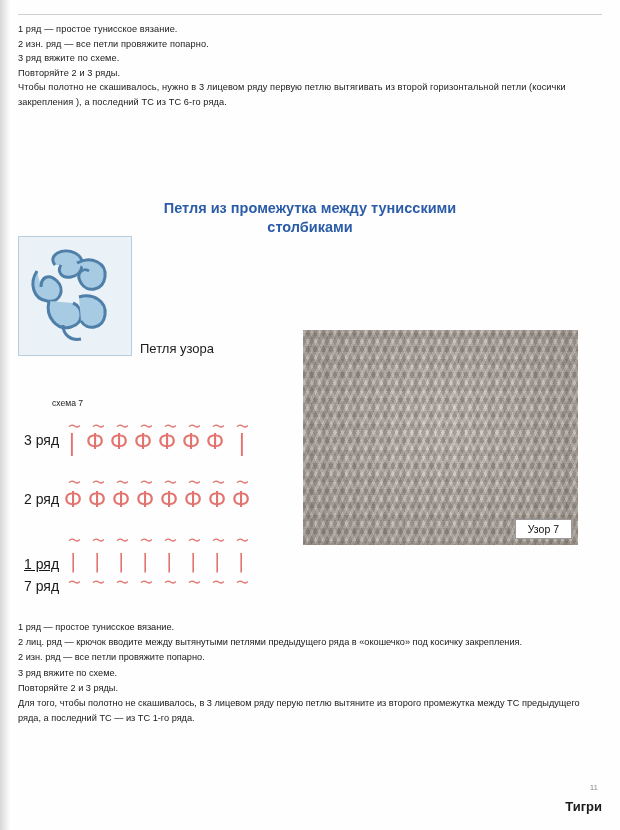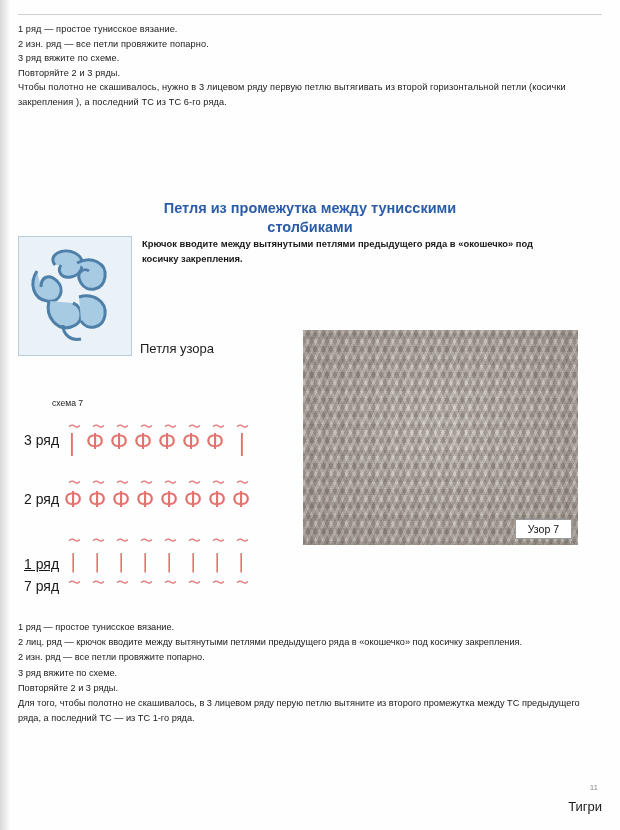--- a/index.html
+++ b/index.html
@@ -187,21 +187,21 @@
     right: 22px;
     bottom: 38px;
     font-size: 8px;
     color: #8e8e8e;
   }
   .watermark {
     position: absolute;
     right: 18px;
     bottom: 16px;
     font-size: 13px;
-    font-weight: normal;
+    font-weight: bold;
     color: #1a1a1a;
   }
 </style>
 </head>
 <body>
 
 <div class="page">
   <div class="binding"></div>
   <div class="top-rule"></div>
 
@@ -225,21 +225,20 @@
         <path d="M36 28 C28 18 44 10 56 16 C68 22 64 38 52 40 C42 42 38 34 42 28" fill="#a8cbe4"></path>
         <path d="M58 26 C72 18 88 26 86 40 C84 54 68 56 62 46 C56 36 64 30 70 34" fill="#a8cbe4"></path>
         <path d="M30 64 C26 80 38 94 52 90 C66 86 64 70 54 66" fill="#a8cbe4"></path>
         <path d="M60 60 C74 56 88 64 86 78 C84 92 68 94 62 84" fill="#a8cbe4"></path>
         <path d="M44 88 C44 98 52 104 62 102"></path>
       </g>
     </svg>
   </div>
   <div class="loop-caption">Петля узора</div>
 
-  <div class="note">Крючок вводите между вытянутыми петлями предыдущего ряда в «окошечко» под косичку закрепления.</div>
 
   <div class="photo">
     <div class="photo-knit"></div>
     <div class="photo-vign"></div>
     <div class="photo-label">Узор 7</div>
   </div>
 
   <div class="scheme-title">схема 7</div>
   <div class="scheme">
     <div class="row-label" style="left:0; top:14px;">3 ряд</div>

